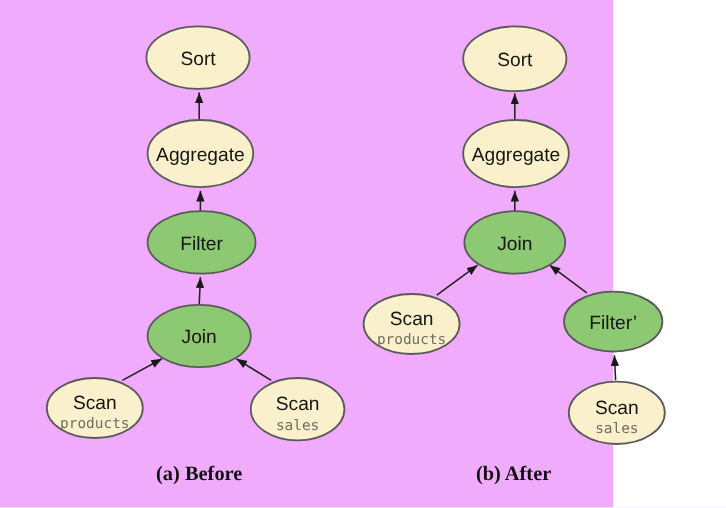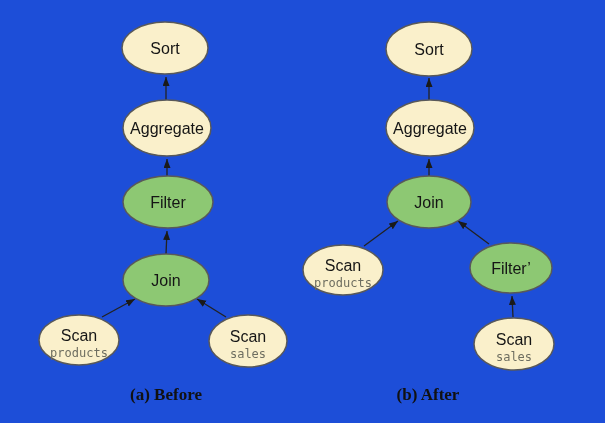--- a/index.html
+++ b/index.html
@@ -1,16 +1,16 @@
 <!DOCTYPE html>
 <html style="--node-default-fill: #FAF0CB; --node-highlight-fill: #8DC873; --node-border: #595959; --arrow: #222222; --scan-sublabel: #6e6e60;"><head>
 <meta charset="utf-8">
 <style>
   html, body { margin: 0; padding: 0; background: #ffffff; }
-  .figure-wrap { width: 605px; height: 423px; position: relative; background: #1d4ed8; }
+  .figure-wrap { width: 511px; height: 423px; position: relative; background: #f0abfc; }
   svg { display: block; }
   svg text { font-family: "Liberation Sans", sans-serif; }
   .label    { font-size: 16px; fill: #151515; text-anchor: middle; }
   .sublabel { font-family: "DejaVu Sans Mono", monospace; font-size: 12px;
               fill: var(--scan-sublabel, #6e6e60); text-anchor: middle; }
   .caption  { font-family: "Liberation Serif", serif; font-weight: bold;
               font-size: 17px; fill: #111111; text-anchor: middle; }
   ellipse   { stroke: var(--node-border, #595959); stroke-width: 1.5; }
   .fill-default   { fill: var(--node-default-fill, #FAF0CB); }
   .fill-highlight { fill: var(--node-highlight-fill, #8DC873); }

